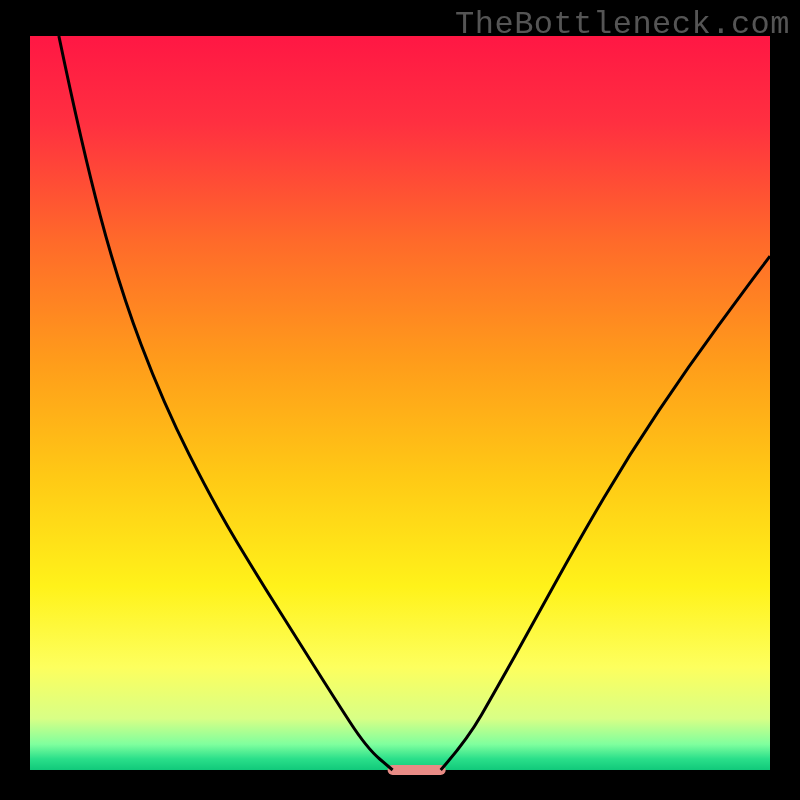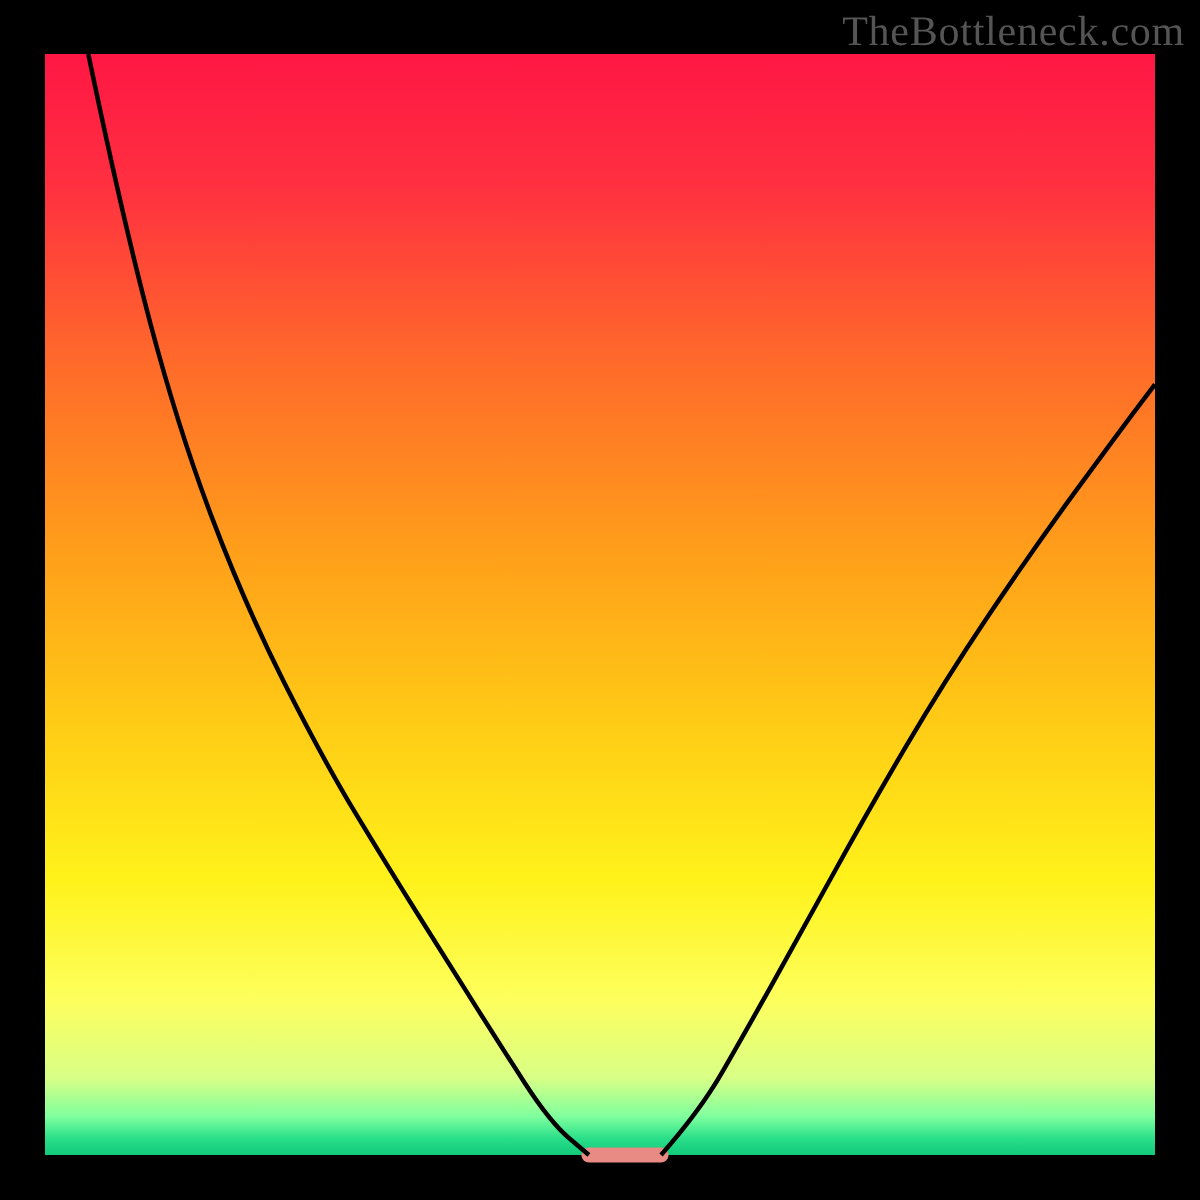--- a/index.html
+++ b/index.html
@@ -13,22 +13,22 @@
   .container {
     position: relative;
     width: 800px;
     height: 800px;
     background: #000;
   }
   .watermark {
     position: absolute;
     top: 6px;
     right: 10px;
-    font-family: Liberation Serif, serif;
-    font-size: 28px;
+    font-family: Liberation Mono, monospace;
+    font-size: 32px;
     font-weight: 500;
     color: #555;
     letter-spacing: 0.5px;
   }
   svg {
     display: block;
   }
 </style>
 </head>
 <body>

